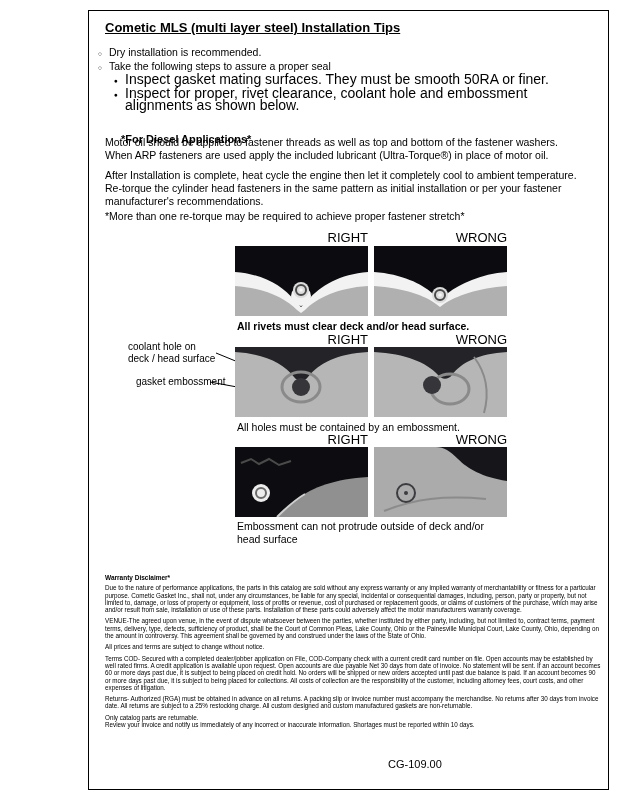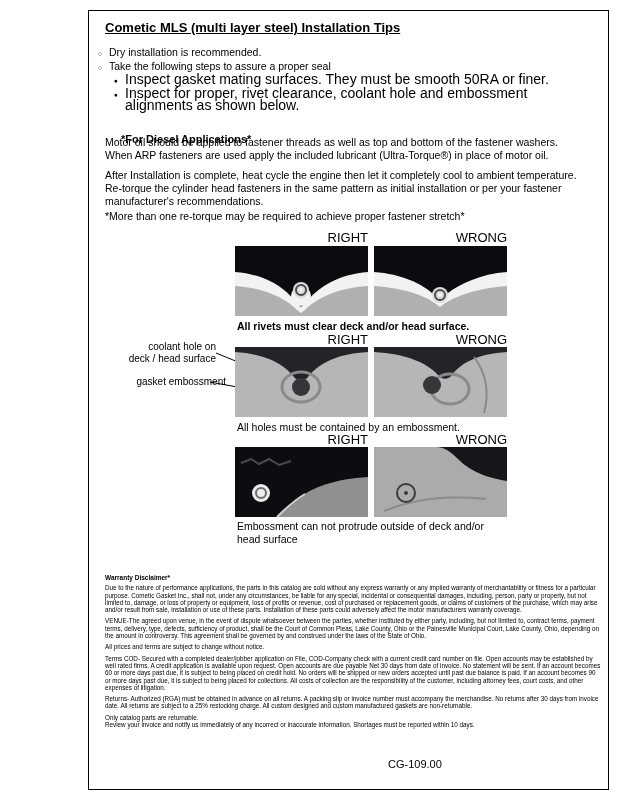--- a/index.html
+++ b/index.html
@@ -23,21 +23,21 @@
   .subbullet::before{content:"●";position:absolute;left:0;top:2px;font-size:6.5px;}
   .diesel-heading{position:absolute;left:105px;top:117px;margin:16px;font-size:11px;font-weight:bold;}
   .para{position:absolute;left:105px;width:480px;font-size:10.5px;line-height:13px;margin:0;}
   .p-oil{top:136px;}
   .p-retorque{top:169px;}
   .p-note{top:210px;}
   .dg-label{position:absolute;width:133px;text-align:right;font-size:13px;}
   .dg-panel{position:absolute;width:133px;height:70px;}
   .dg-panel svg{display:block;width:133px;height:70px;}
   .dg-caption{position:absolute;left:237px;font-size:10.5px;line-height:12.5px;}
-  .callout{position:absolute;font-size:10px;line-height:11.5px;text-align:right;}
+  .callout{position:absolute;font-size:10px;line-height:11.5px;text-align:left;}
   .co-hole{left:128px;top:341px;width:88px;}
   .co-emboss{left:118px;top:376px;width:90px;margin-left:18px;}
   .callout-lines{position:absolute;left:200px;top:340px;width:120px;height:70px;}
   .legal{position:absolute;left:105px;top:574px;width:497px;font-size:6.3px;line-height:7.3px;}
   .legal h3{margin:0 0 3px 0;font-size:6.5px;}
   .legal p{margin:0 0 4px 0;}
   .footer-code{position:absolute;left:388px;top:758px;font-size:11px;}
 </style>
 </head>
 <body>

